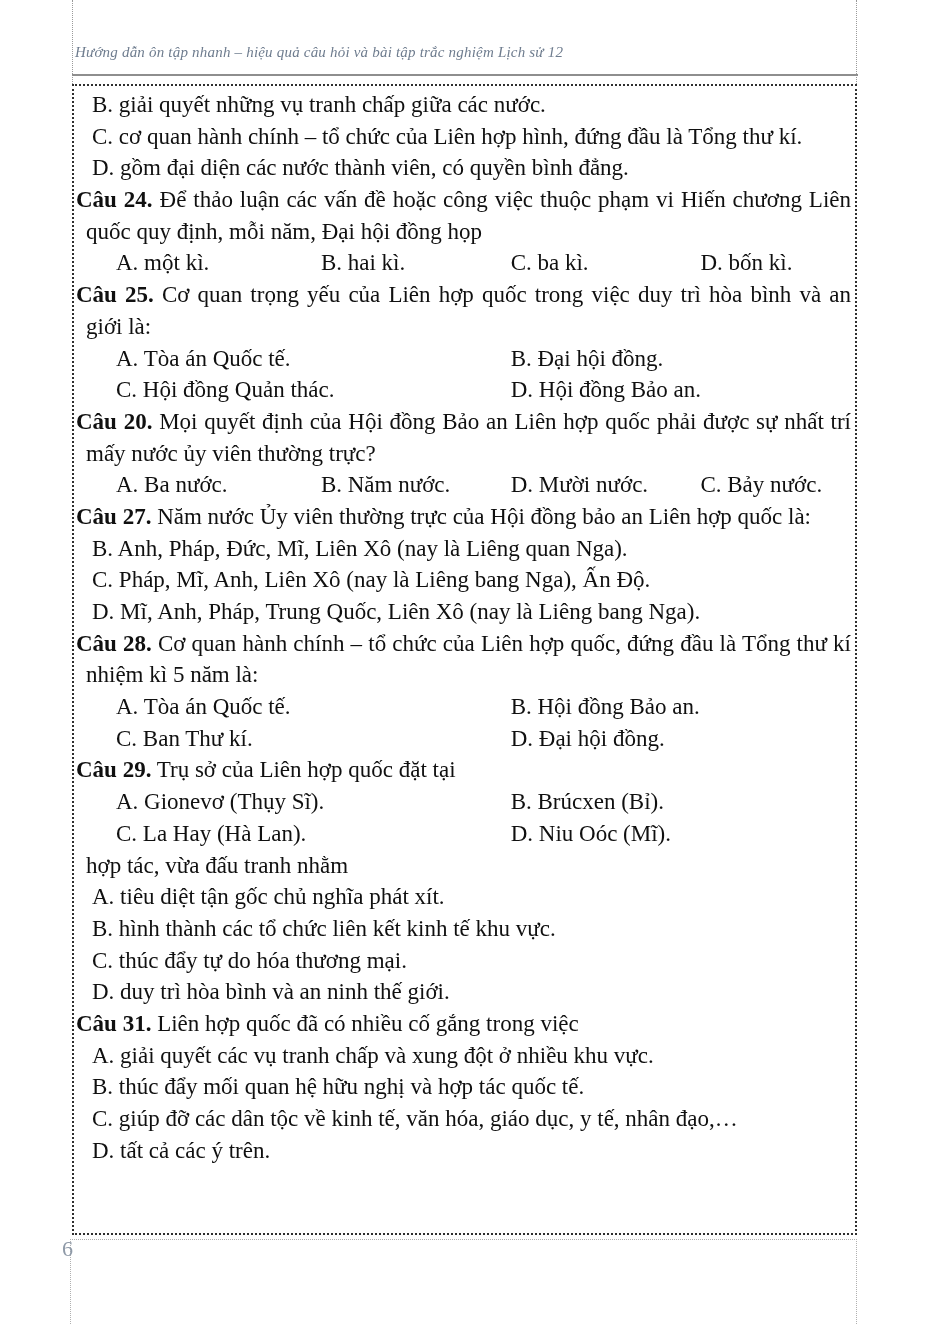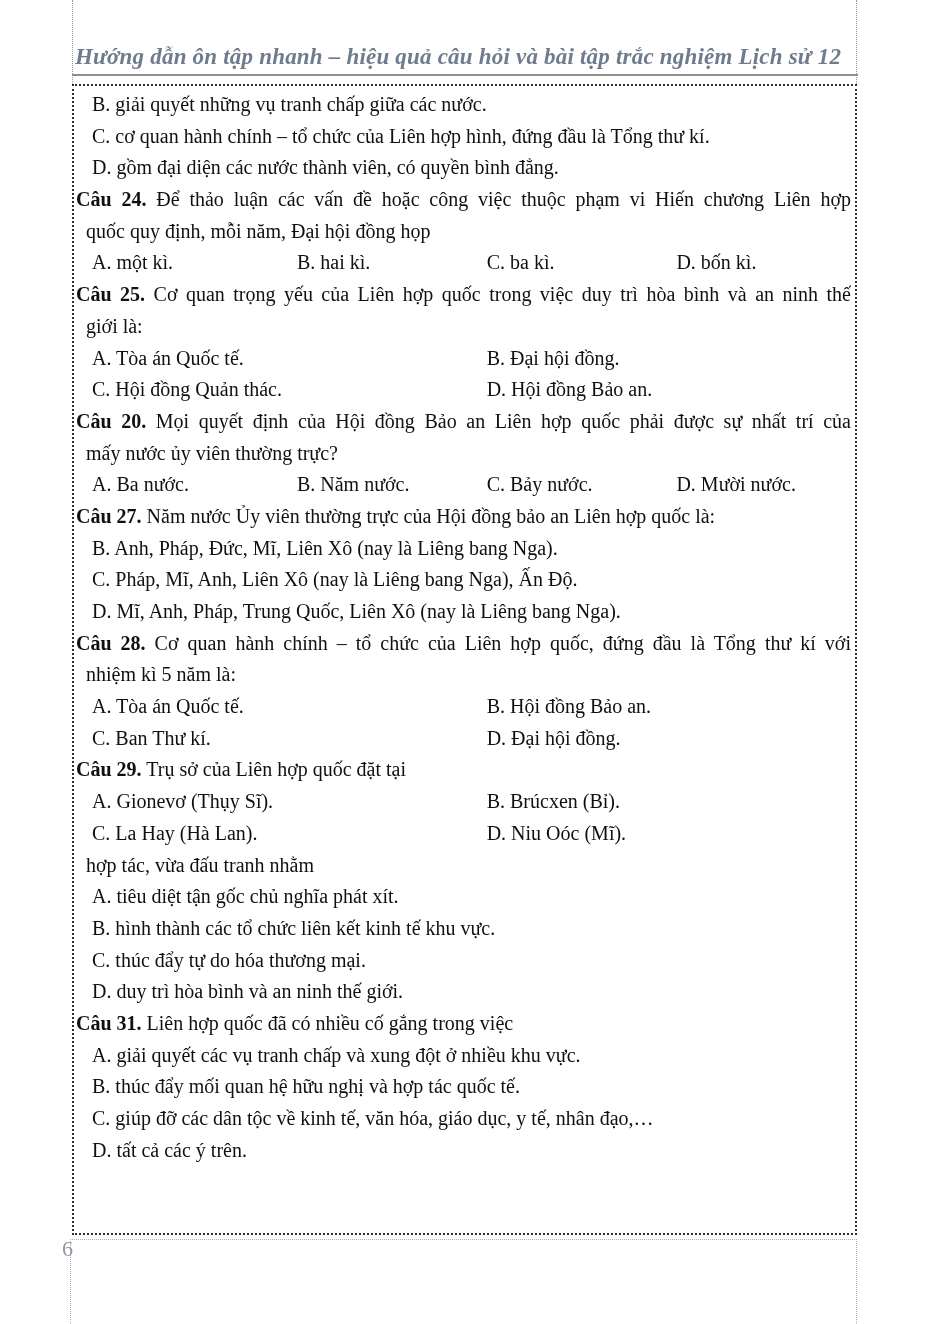--- a/index.html
+++ b/index.html
@@ -6,38 +6,38 @@
   body{width:930px;height:1324px;position:relative;overflow:hidden;
        font-family:"Liberation Serif","DejaVu Serif",serif;color:#101010;}
 
   
   .guide-v{position:absolute;top:0;height:84px;width:0;border-left:1px dotted #9a9a9a;}
   .guide-left{left:72px;}
   .guide-right{left:856px;}
 
   
   .header-title{position:absolute;left:75px;top:44px;width:770px;
-       font-style:italic;font-weight:bold;font-size:23px;color:#6e7c8e;
+       font-style:italic;font-weight:normal;font-size:15px;color:#6e7c8e;
        white-space:nowrap;letter-spacing:0.2px;}
   .header-rule{position:absolute;left:72px;top:74px;width:786px;height:0;
        border-top:2px solid #8e8e8e;}
 
   
   .content{position:absolute;left:72px;top:84px;width:785px;height:1151px;
        box-sizing:border-box;border:2px dotted #2e2e2e;
-       padding:3px 4px 0 2px;font-size:20px;}
+       padding:3px 4px 0 2px;font-size:23px;}
   .line{height:31.7px;line-height:31.7px;overflow:hidden;white-space:normal;}
   .line b{font-weight:bold;}
   .q{padding-left:0;}
   .qj{padding-left:0;text-align:justify;text-align-last:justify;}
   .cont{padding-left:10px;}
   .opt{padding-left:16px;}
   .row4{display:grid;grid-template-columns:27% 25% 25% 23%;padding-left:16px;}
   .row2{display:grid;grid-template-columns:52% 48%;padding-left:16px;}
-  .cell{white-space:nowrap;overflow:hidden;}
+  .cell{white-space:nowrap;overflow:hidden;margin-left:24px;}
 
   
   .footer-box{position:absolute;left:70px;top:1239px;width:787px;height:85px;
        box-sizing:border-box;border:1px dotted #b0b0b0;border-bottom:none;}
   .page-number{position:absolute;left:62px;top:1236px;font-size:22px;
        color:#8f9aa8;}
 </style>
 </head>
 <body>
 
@@ -68,25 +68,25 @@
       </div>
       <div class="line row2">
         <span class="cell">C. Hội đồng Quản thác.</span>
         <span class="cell">D. Hội đồng Bảo an.</span>
       </div>
       <div class="line qj"><b>Câu 20.</b> <span>Mọi quyết định của Hội đồng Bảo an Liên hợp quốc phải được sự nhất trí của</span></div>
       <div class="line cont"><span>mấy nước ủy viên thường trực?</span></div>
       <div class="line row4">
         <span class="cell">A. Ba nước.</span>
         <span class="cell">B. Năm nước.</span>
+        <span class="cell">D. Mười nước.</span>
         <span class="cell">C. Bảy nước.</span>
-        <span class="cell">D. Mười nước.</span>
       </div>
       <div class="line q"><b>Câu 27.</b> <span>Năm nước Ủy viên thường trực của Hội đồng bảo an Liên hợp quốc là:</span></div>
-      <div class="line opt"><span>B. Anh, Pháp, Đức, Mĩ, Liên Xô (nay là Liêng bang Nga).</span></div>
+      <div class="line opt"><span>B. Anh, Pháp, Đức, Mĩ, Liên Xô (nay là Liêng quan Nga).</span></div>
       <div class="line opt"><span>C. Pháp, Mĩ, Anh, Liên Xô (nay là Liêng bang Nga), Ấn Độ.</span></div>
       <div class="line opt"><span>D. Mĩ, Anh, Pháp, Trung Quốc, Liên Xô (nay là Liêng bang Nga).</span></div>
       <div class="line qj"><b>Câu 28.</b> <span>Cơ quan hành chính – tổ chức của Liên hợp quốc, đứng đầu là Tổng thư kí với</span></div>
       <div class="line cont"><span>nhiệm kì 5 năm là:</span></div>
       <div class="line row2">
         <span class="cell">A. Tòa án Quốc tế.</span>
         <span class="cell">B. Hội đồng Bảo an.</span>
       </div>
       <div class="line row2">
         <span class="cell">C. Ban Thư kí.</span>

